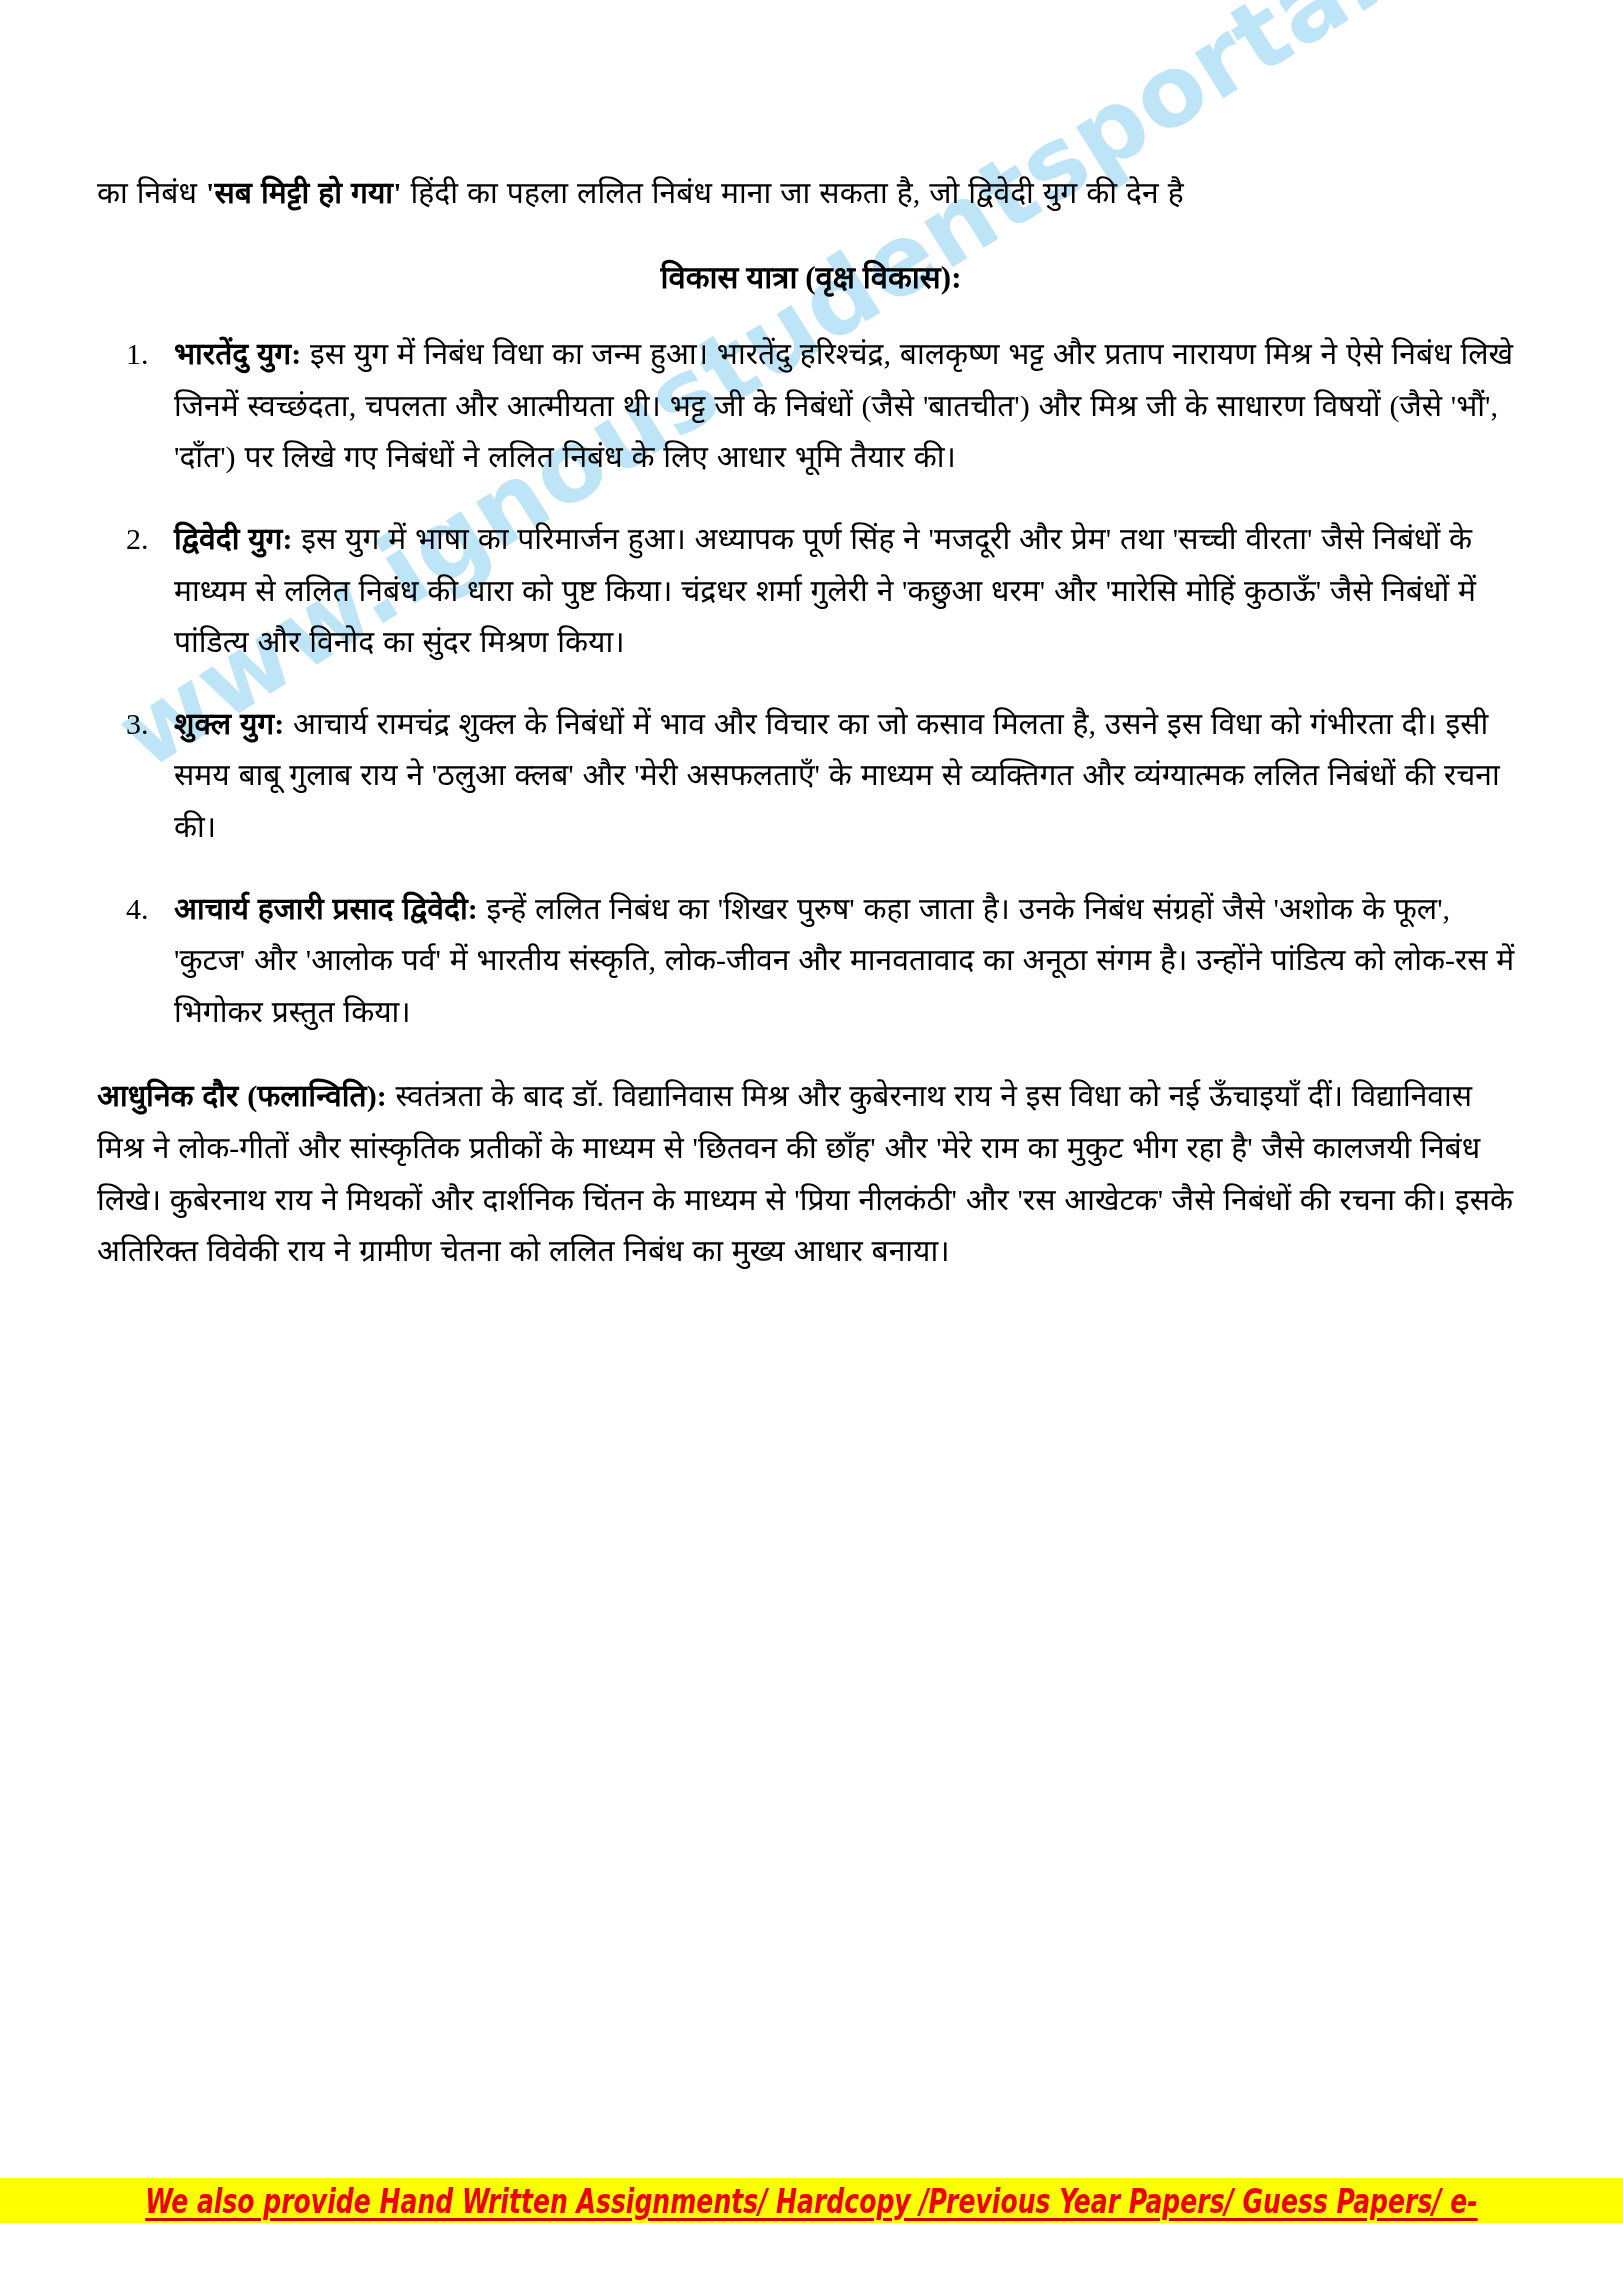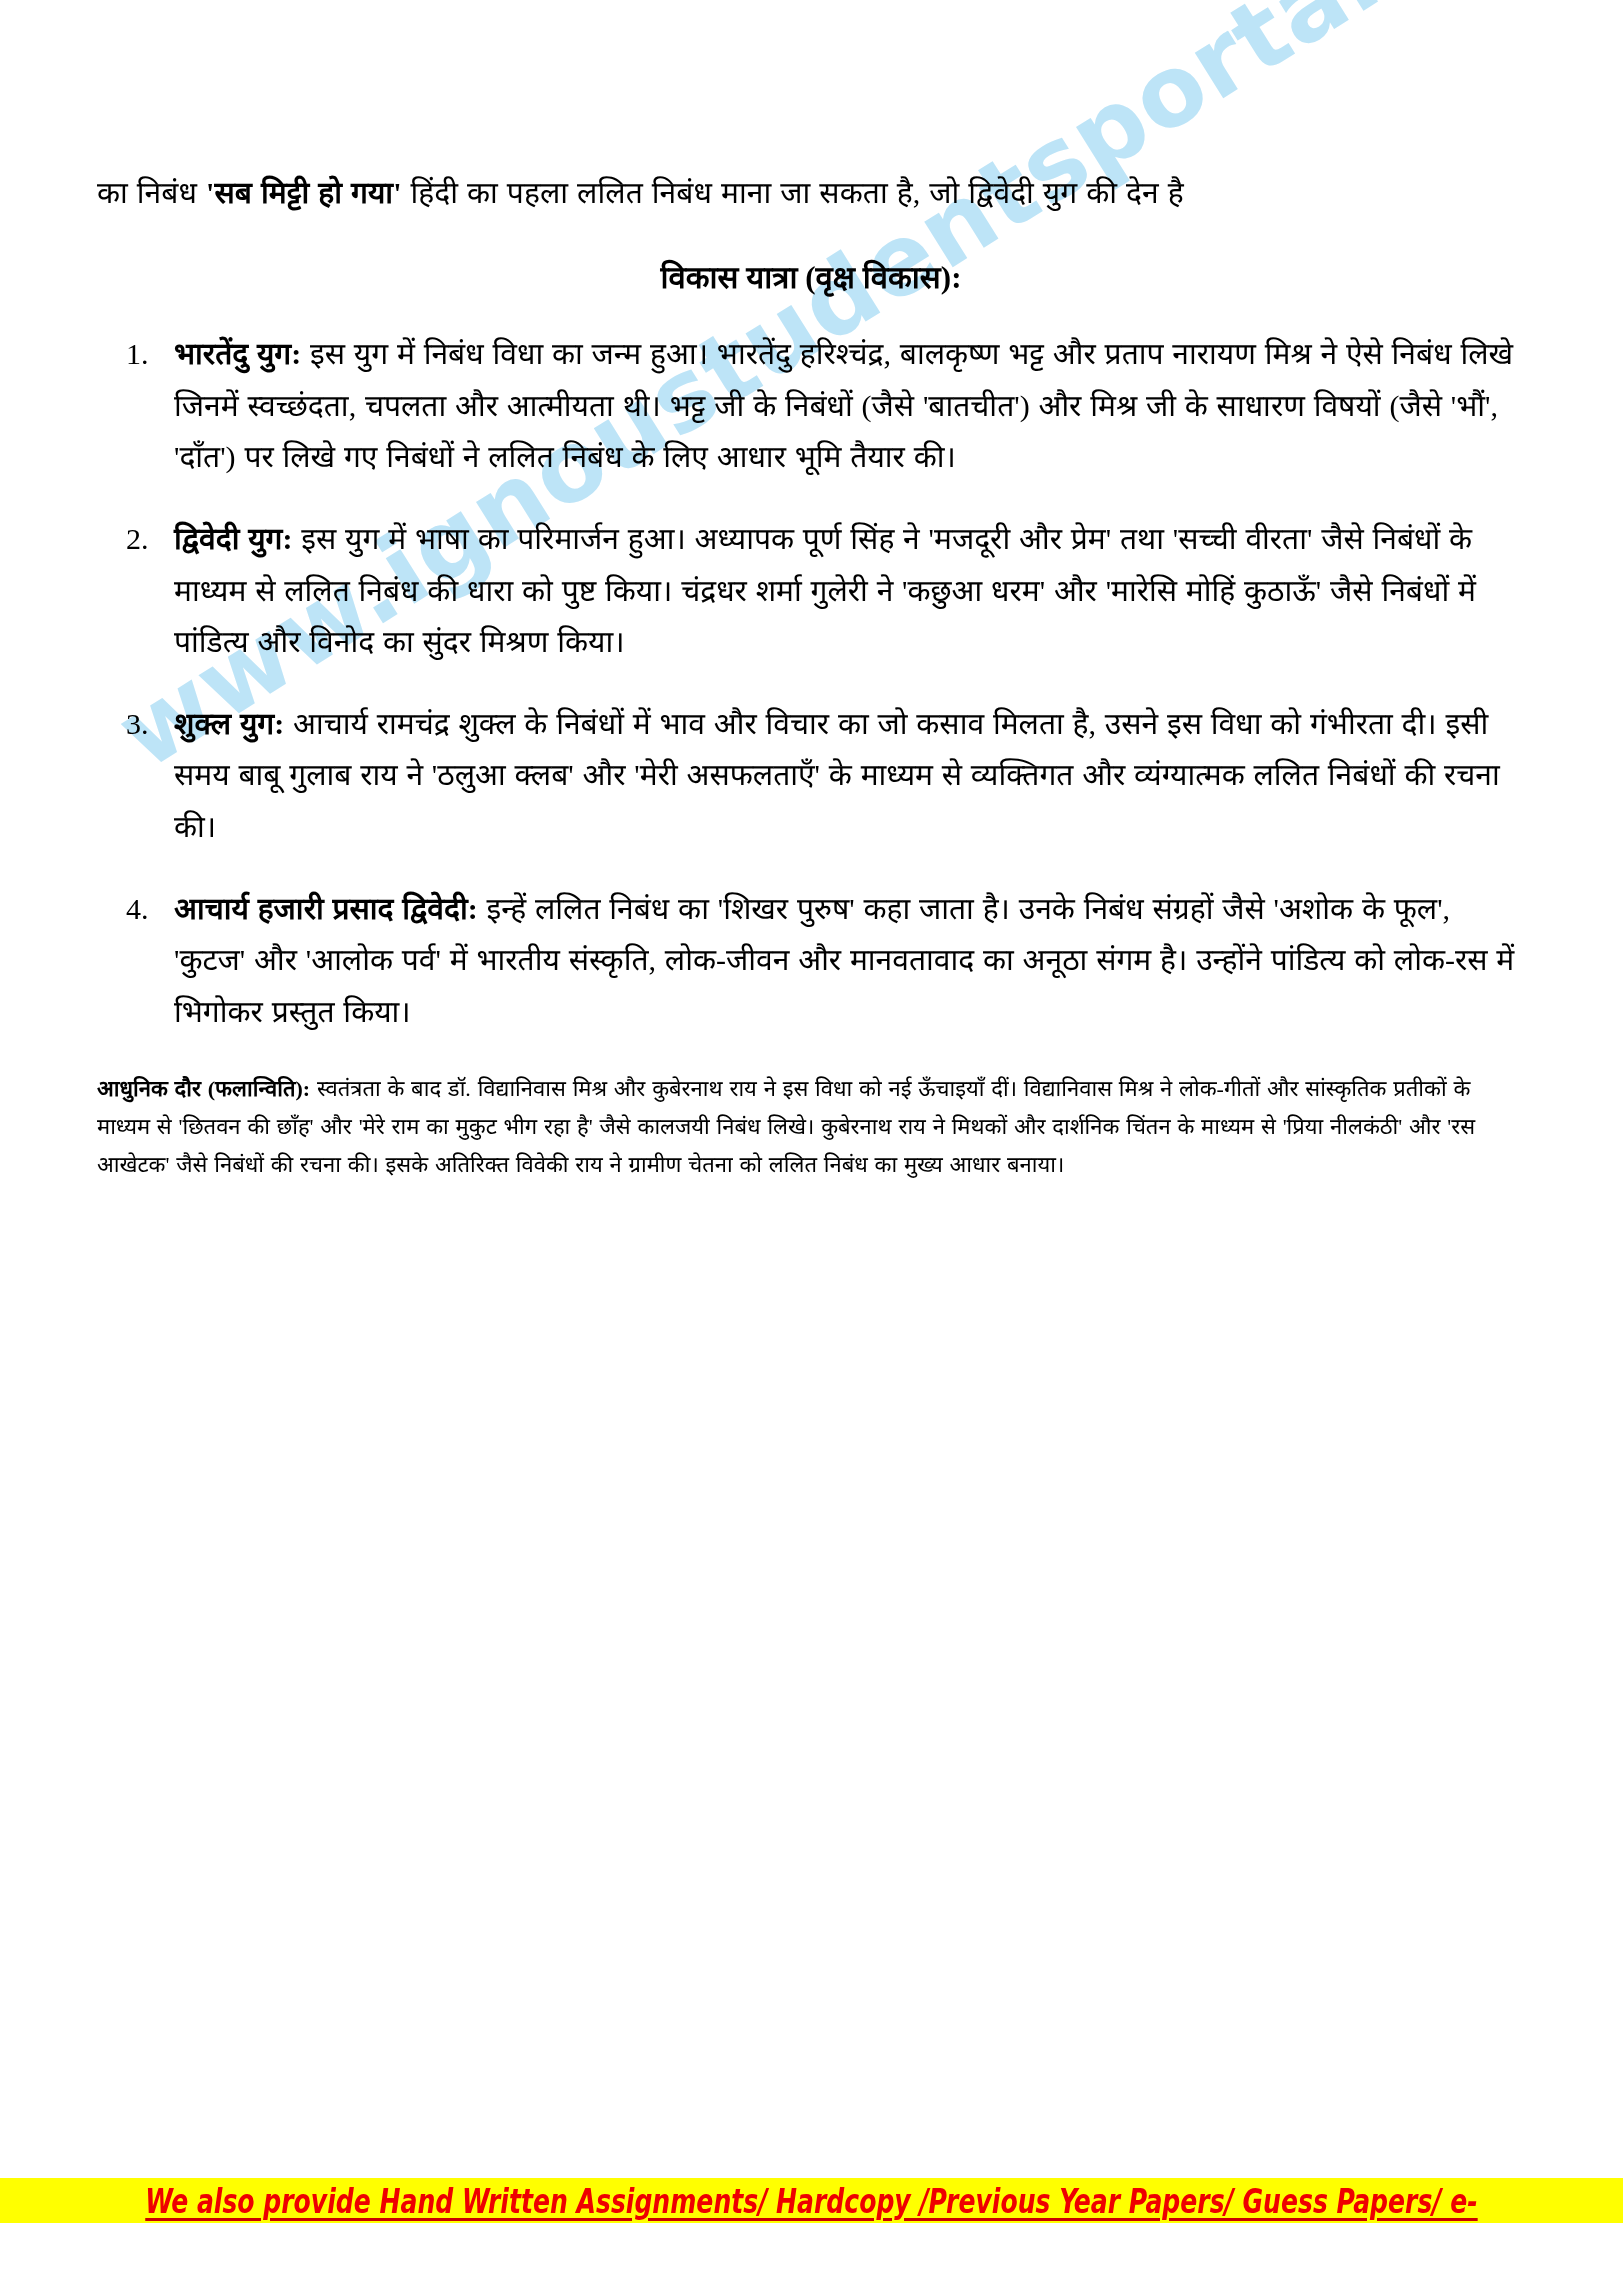--- a/index.html
+++ b/index.html
@@ -93,21 +93,21 @@
     top: 0;
     width: 39px;
     text-align: left;
     font-size: 30px;
     font-family: "Liberation Serif", serif;
   }
   b, .b { font-weight: 700; }
 
   .final-para {
     margin-top: 33px;
-    font-size: 22px;
+    font-size: 30px;
     line-height: 1.72;
     word-spacing: 1.3px;
   }
 
   
   #promo-banner {
     position: absolute;
     left: 0;
     top: 2178px;
     width: 1623px;

